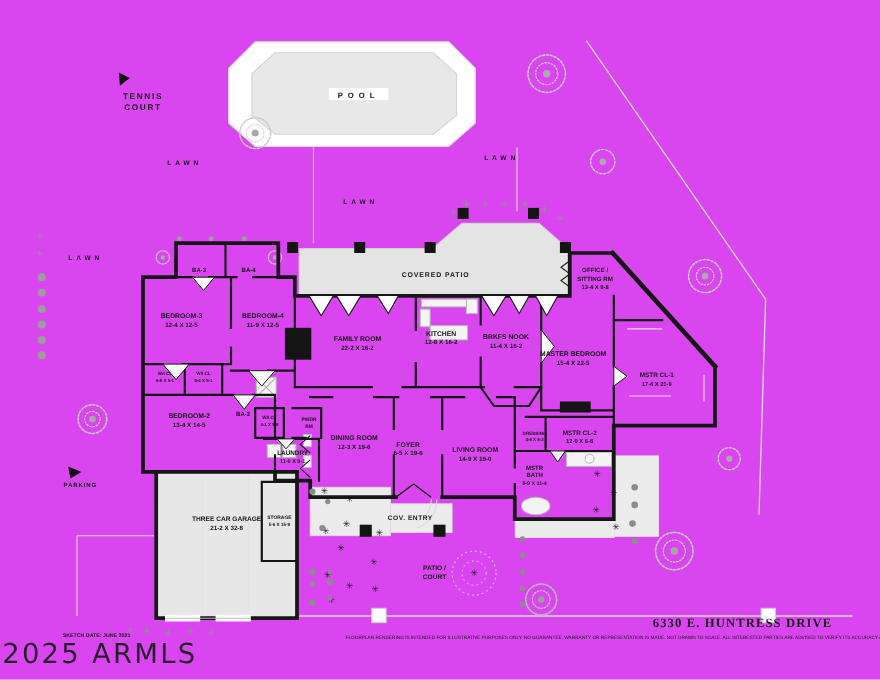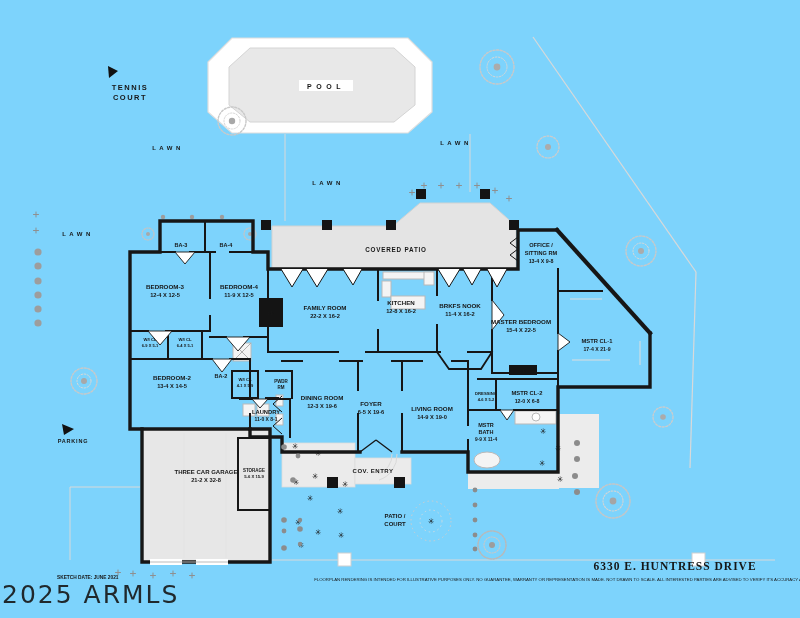--- a/index.html
+++ b/index.html
@@ -1,16 +1,16 @@
 <!DOCTYPE html>
 <html><head>
 <meta charset="utf-8">
 <style>
   html,body{margin:0;padding:0;background:#fff;}
-  #canvas{position:relative;width:800px;height:618px;background:#7dd3fc;overflow:hidden;
+  #canvas{position:relative;width:800px;height:618px;background:#d946ef;overflow:hidden;
           font-family:"Liberation Sans",sans-serif;}
   svg{position:absolute;left:0;top:0;}
   text{fill:#161616;}
   .room{font-weight:bold;}
   .wall{stroke:#161616;fill:none;stroke-linecap:square;}
   .lite{stroke:#d9d9d9;fill:none;}
 </style>
 </head>
 <body>
 

